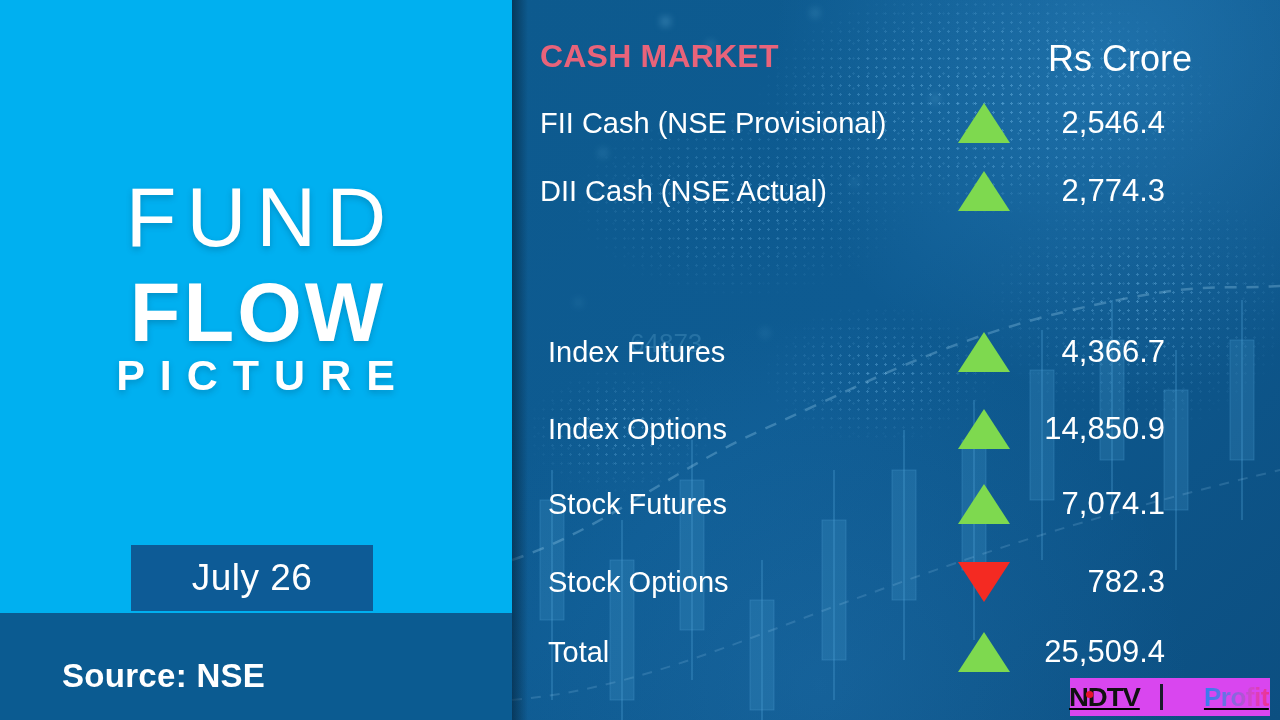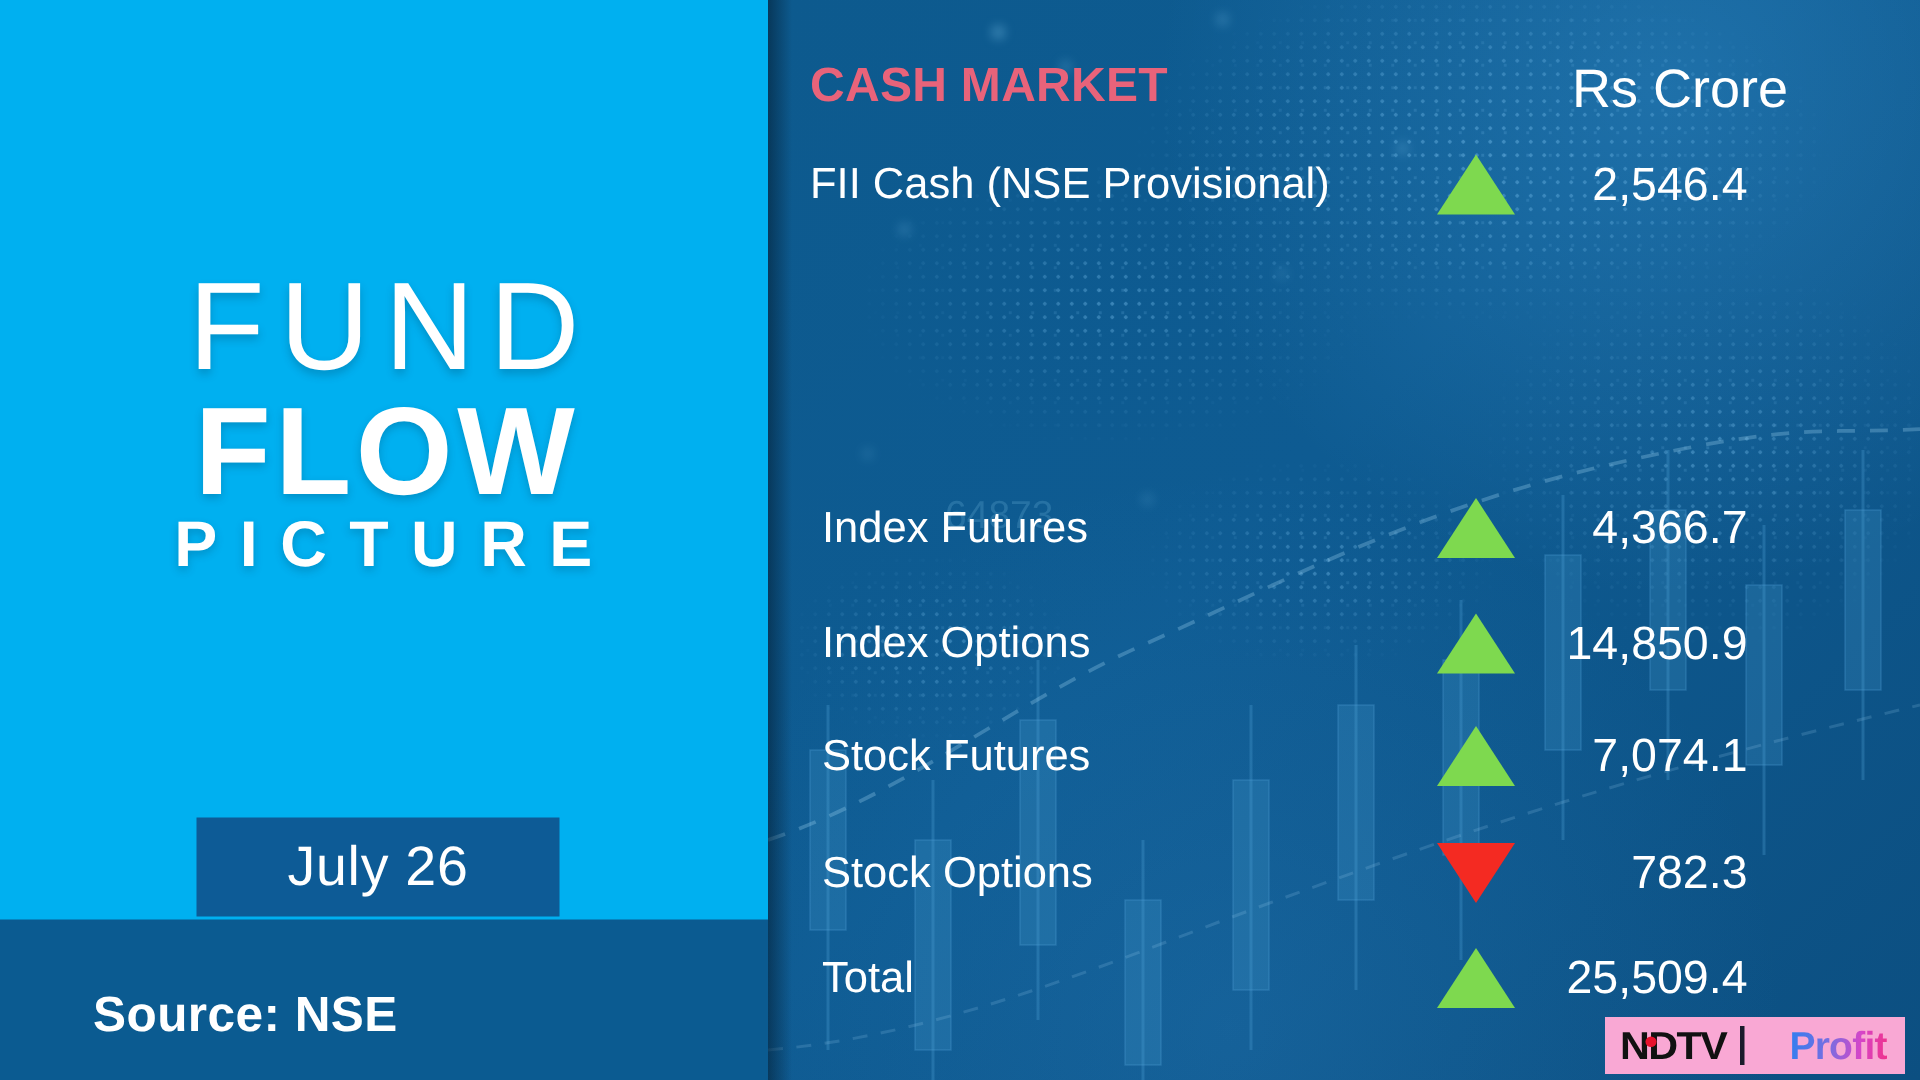--- a/index.html
+++ b/index.html
@@ -24,21 +24,21 @@
     position:absolute;left:0;top:176px;width:512px;text-align:center;
     color:#fff;line-height:1;
     text-shadow:0 3px 6px rgba(0,60,95,.28);
   }
   .brand .w-fund{
     font-size:83px;font-weight:300;letter-spacing:10px;
     display:block;padding-left:10px;
   }
   .brand .w-flow{
     font-size:83px;font-weight:700;letter-spacing:3px;
-    display:block;padding-left:4px;
+    display:block;margin-top:12px;padding-left:4px;
   }
   .brand .w-picture{
     font-size:43px;font-weight:700;letter-spacing:15px;
     display:block;padding-left:14px;
   }
   .date-badge{
     position:absolute;left:131px;top:545px;width:242px;height:66px;
     background:#0d5b96;color:#fff;
     display:flex;align-items:center;justify-content:center;
     font-size:37px;font-weight:400;letter-spacing:.5px;text-align:right;
@@ -107,22 +107,22 @@
   .tri.down{border-top:40px solid #f42a22;}
   .row .value{
     position:absolute;top:0;left:512px;width:141px;height:46px;
     display:flex;align-items:center;justify-content:flex-end;
     color:#fff;font-size:31px;font-weight:400;
   }
 
   
   .logo{
     position:absolute;left:1070px;top:678px;width:200px;height:38px;
-    background:#f9a8d4;z-index:5;
-    display:flex;align-items:center;justify-content:center;gap:11px;
+    background:#d946ef;z-index:5;
+    display:flex;align-items:center;justify-content:center;gap:22px;text-decoration:underline;
   }
   .logo .ndtv{
     font-size:26px;font-weight:700;letter-spacing:-1px;color:#111;
     position:relative;font-family:"Liberation Sans",sans-serif;
     transform:scaleX(1.06);
   }
   .logo .ndtv .dot{
     position:absolute;left:16px;top:9px;width:7px;height:7px;
     background:#e8112d;border-radius:50%;
   }
@@ -198,20 +198,27 @@
     <div class="hdr-unit">Rs Crore</div>
 
     <div class="row" style="top:100px;">
       <div class="label">FII Cash (NSE Provisional)</div>
       <div class="arrow">
           <div class="tri up"></div>
         </div>
       <div class="value">2,546.4</div>
     </div>
 
+    <div class="row" style="top:168px;">
+      <div class="label">DII Cash (NSE Actual)</div>
+      <div class="arrow">
+          <div class="tri up"></div>
+        </div>
+      <div class="value">2,774.3</div>
+    </div>
 
     <div class="row indent" style="top:329px;">
       <div class="label">Index Futures</div>
       <div class="arrow">
           <div class="tri up"></div>
         </div>
       <div class="value">4,366.7</div>
     </div>
 
     <div class="row indent" style="top:406px;">

